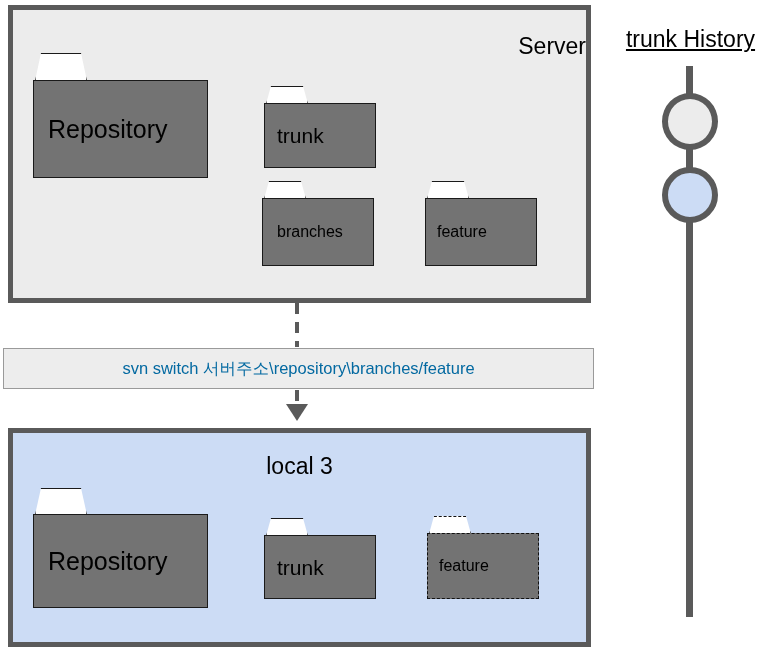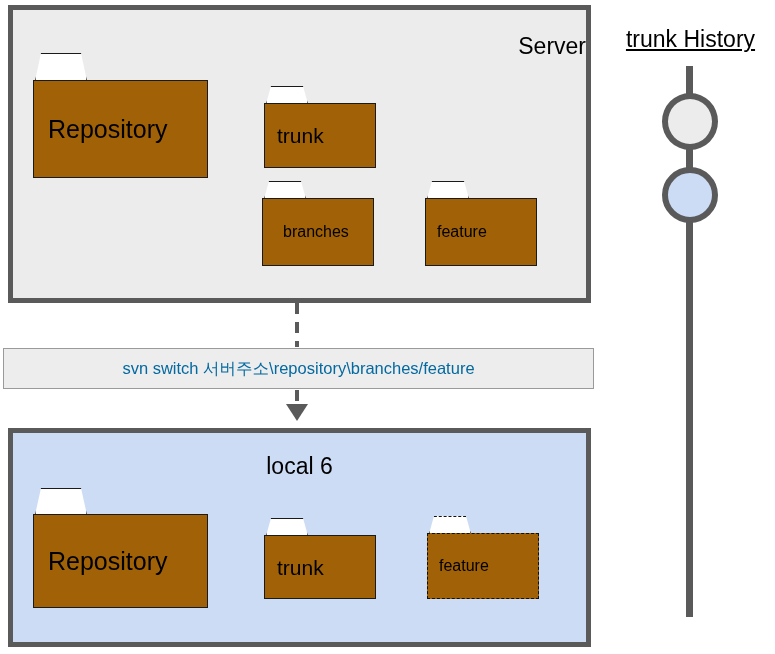--- a/index.html
+++ b/index.html
@@ -74,21 +74,21 @@
     box-sizing: border-box;
     background: #ffffff;
     border-top: 1.4px solid #1a1a1a;
     border-left: 1.4px solid #1a1a1a;
     border-right: 1.4px solid #1a1a1a;
   }
   .folder .body {
     position: absolute;
     left: 0;
     box-sizing: border-box;
-    background: #a16207;
+    background: #737373;
     border: 1.4px solid #1a1a1a;
     display: flex;
     align-items: center;
   }
   .folder .label {
     color: #000;
     line-height: 1;
     white-space: nowrap;
   }
   
@@ -110,21 +110,21 @@
 
   #folder-trunk-server { left: 264px; top: 86px; width: 112px; height: 82px; }
   #folder-trunk-server .tab  { left: 2px; width: 42px; height: 18px;
                                clip-path: polygon(5px 0, 37px 0, 42px 18px, 0 18px); }
   #folder-trunk-server .body { top: 17px; width: 112px; height: 65px; padding-left: 12px; }
   #folder-trunk-server .label { font-size: 21px; }
 
   #folder-branches { left: 262px; top: 181px; width: 112px; height: 85px; }
   #folder-branches .tab  { left: 2px; width: 42px; height: 18px;
                            clip-path: polygon(5px 0, 37px 0, 42px 18px, 0 18px); }
-  #folder-branches .body { top: 17px; width: 112px; height: 68px; padding-left: 20px; }
+  #folder-branches .body { top: 17px; width: 112px; height: 68px; padding-left: 14px; }
   #folder-branches .label { font-size: 16px; }
 
   #folder-feature-server { left: 425px; top: 181px; width: 112px; height: 85px; }
   #folder-feature-server .tab  { left: 2px; width: 42px; height: 18px;
                                  clip-path: polygon(5px 0, 37px 0, 42px 18px, 0 18px); }
   #folder-feature-server .body { top: 17px; width: 112px; height: 68px; padding-left: 11px; }
   #folder-feature-server .label { font-size: 16px; }
 
   #folder-repo-local { left: 33px; top: 488px; width: 175px; height: 120px; }
   #folder-repo-local .tab  { left: 2px; width: 52px; height: 27px;
@@ -230,21 +230,21 @@
   <div class="body">
     <span class="label">feature</span>
   </div>
 </div>
 
 <div id="command-bar">
   <span>svn switch 서버주소\repository\branches/feature</span>
 </div>
 
 <div class="panel" id="local-panel">
-  <div class="panel-title">local 6</div>
+  <div class="panel-title">local 3</div>
 </div>
 
 <div class="folder" id="folder-repo-local">
   <div class="tab"></div>
   <div class="body">
     <span class="label">Repository</span>
   </div>
 </div>
 
 <div class="folder" id="folder-trunk-local">

